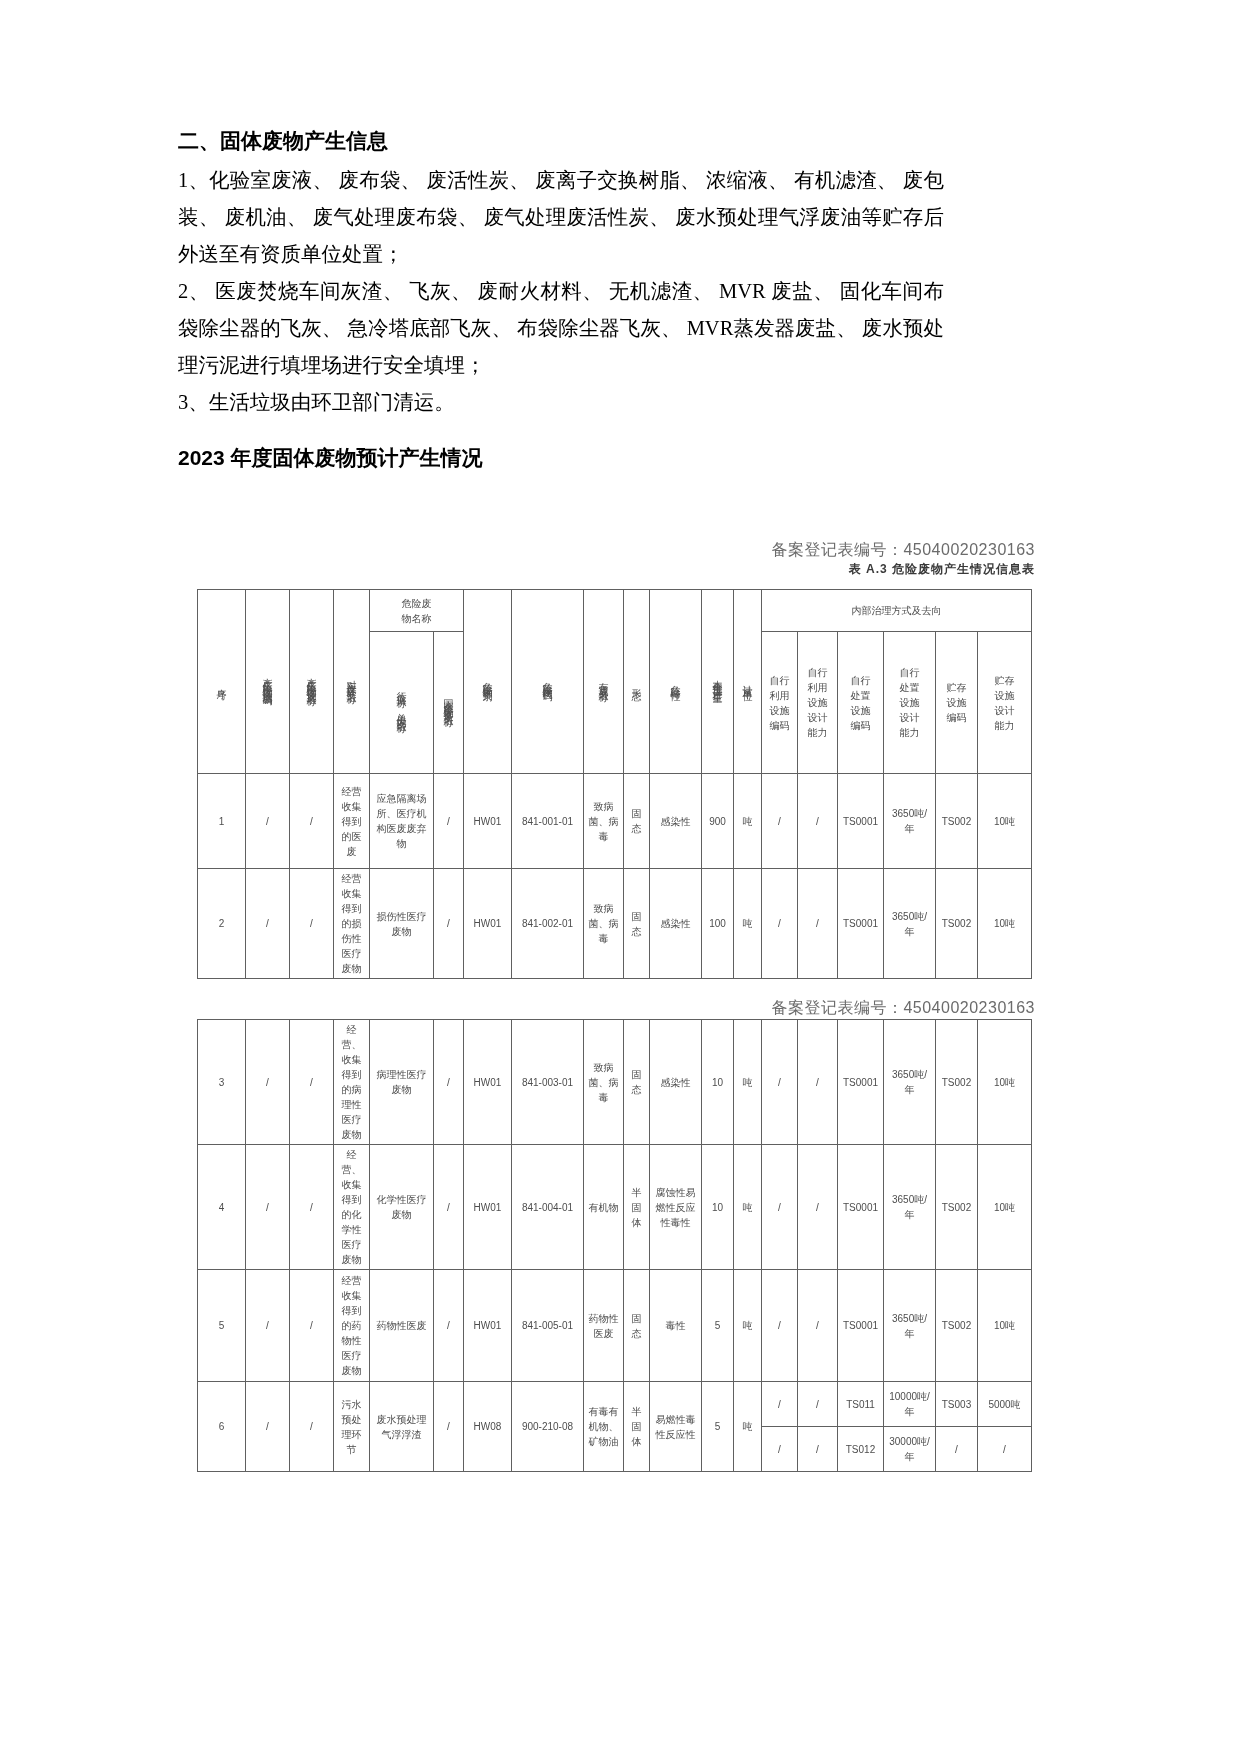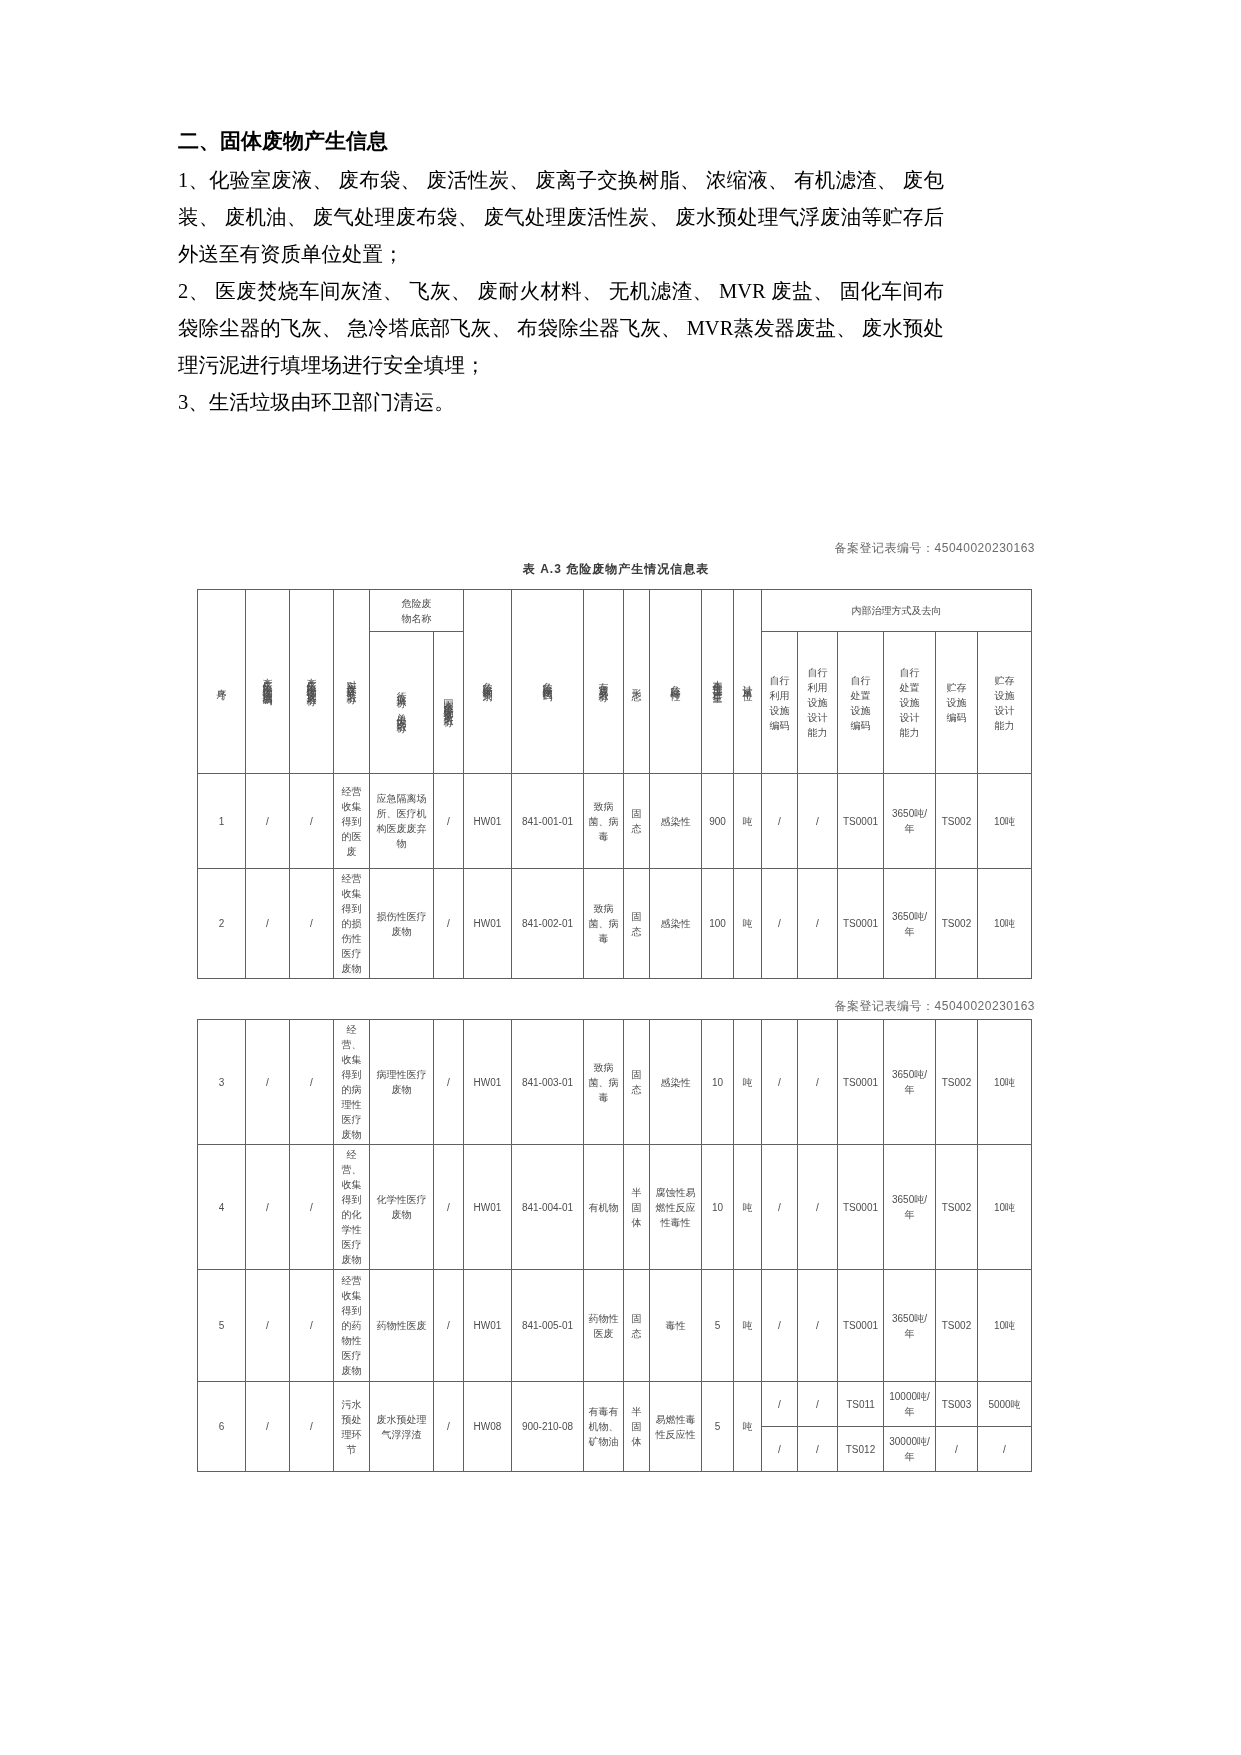--- a/index.html
+++ b/index.html
@@ -17,25 +17,25 @@
     font-family:"Liberation Serif", serif; font-size:20.5px; line-height:37px;
     margin:0; text-align:justify; color:#000;
   }
   .h-sec2 { margin-top:22px; }
 
   
   .tblock { position:absolute; left:197px; width:838px; }
   .t1 { top:540px; }
   .t2 { top:998px; }
   .reg {
-    font-size:12px; color:#6b6b6b; text-align:right; height:14px;
+    font-size:16px; color:#6b6b6b; text-align:right; height:14px;
     letter-spacing:0.5px; margin-bottom:7px;
   }
   .ttitle {
-    font-size:12px; font-weight:bold; color:#3a3a3a; text-align:center;
+    font-size:12px; font-weight:bold; color:#3a3a3a; text-align:right;
     margin:0 0 11px 0; letter-spacing:1px;
   }
   table.grid {
     border-collapse:collapse; table-layout:fixed; width:834px;
     color:#4d4d4d; background:#fff;
   }
   .grid th, .grid td {
     border:1px solid #606060; font-weight:normal; font-size:10px;
     text-align:center; vertical-align:middle; padding:2px 3px;
     word-break:break-all; line-height:1.5; overflow:hidden;
@@ -60,20 +60,21 @@
 </head>
 <body>
 
 <div class="page">
 
   <div class="textblock">
     <div class="h-sec">二、固体废物产生信息</div>
     <p class="para">1、化验室废液、 废布袋、 废活性炭、 废离子交换树脂、 浓缩液、 有机滤渣、 废包装、 废机油、 废气处理废布袋、 废气处理废活性炭、 废水预处理气浮废油等贮存后外送至有资质单位处置；</p>
     <p class="para">2、 医废焚烧车间灰渣、 飞灰、 废耐火材料、 无机滤渣、 MVR 废盐、 固化车间布袋除尘器的飞灰、 急冷塔底部飞灰、 布袋除尘器飞灰、 MVR蒸发器废盐、 废水预处理污泥进行填埋场进行安全填埋；</p>
     <p class="para">3、生活垃圾由环卫部门清运。</p>
+    <div class="h-sec h-sec2">2023 年度固体废物预计产生情况</div>
   </div>
 
   <div class="tblock t1">
     <div class="reg">备案登记表编号：45040020230163</div>
     <div class="ttitle">表 A.3 危险废物产生情况信息表</div>
     <table class="grid" id="t1">
       <colgroup>
         <col style="width:48px">
           <col style="width:44px">
           <col style="width:44px">

